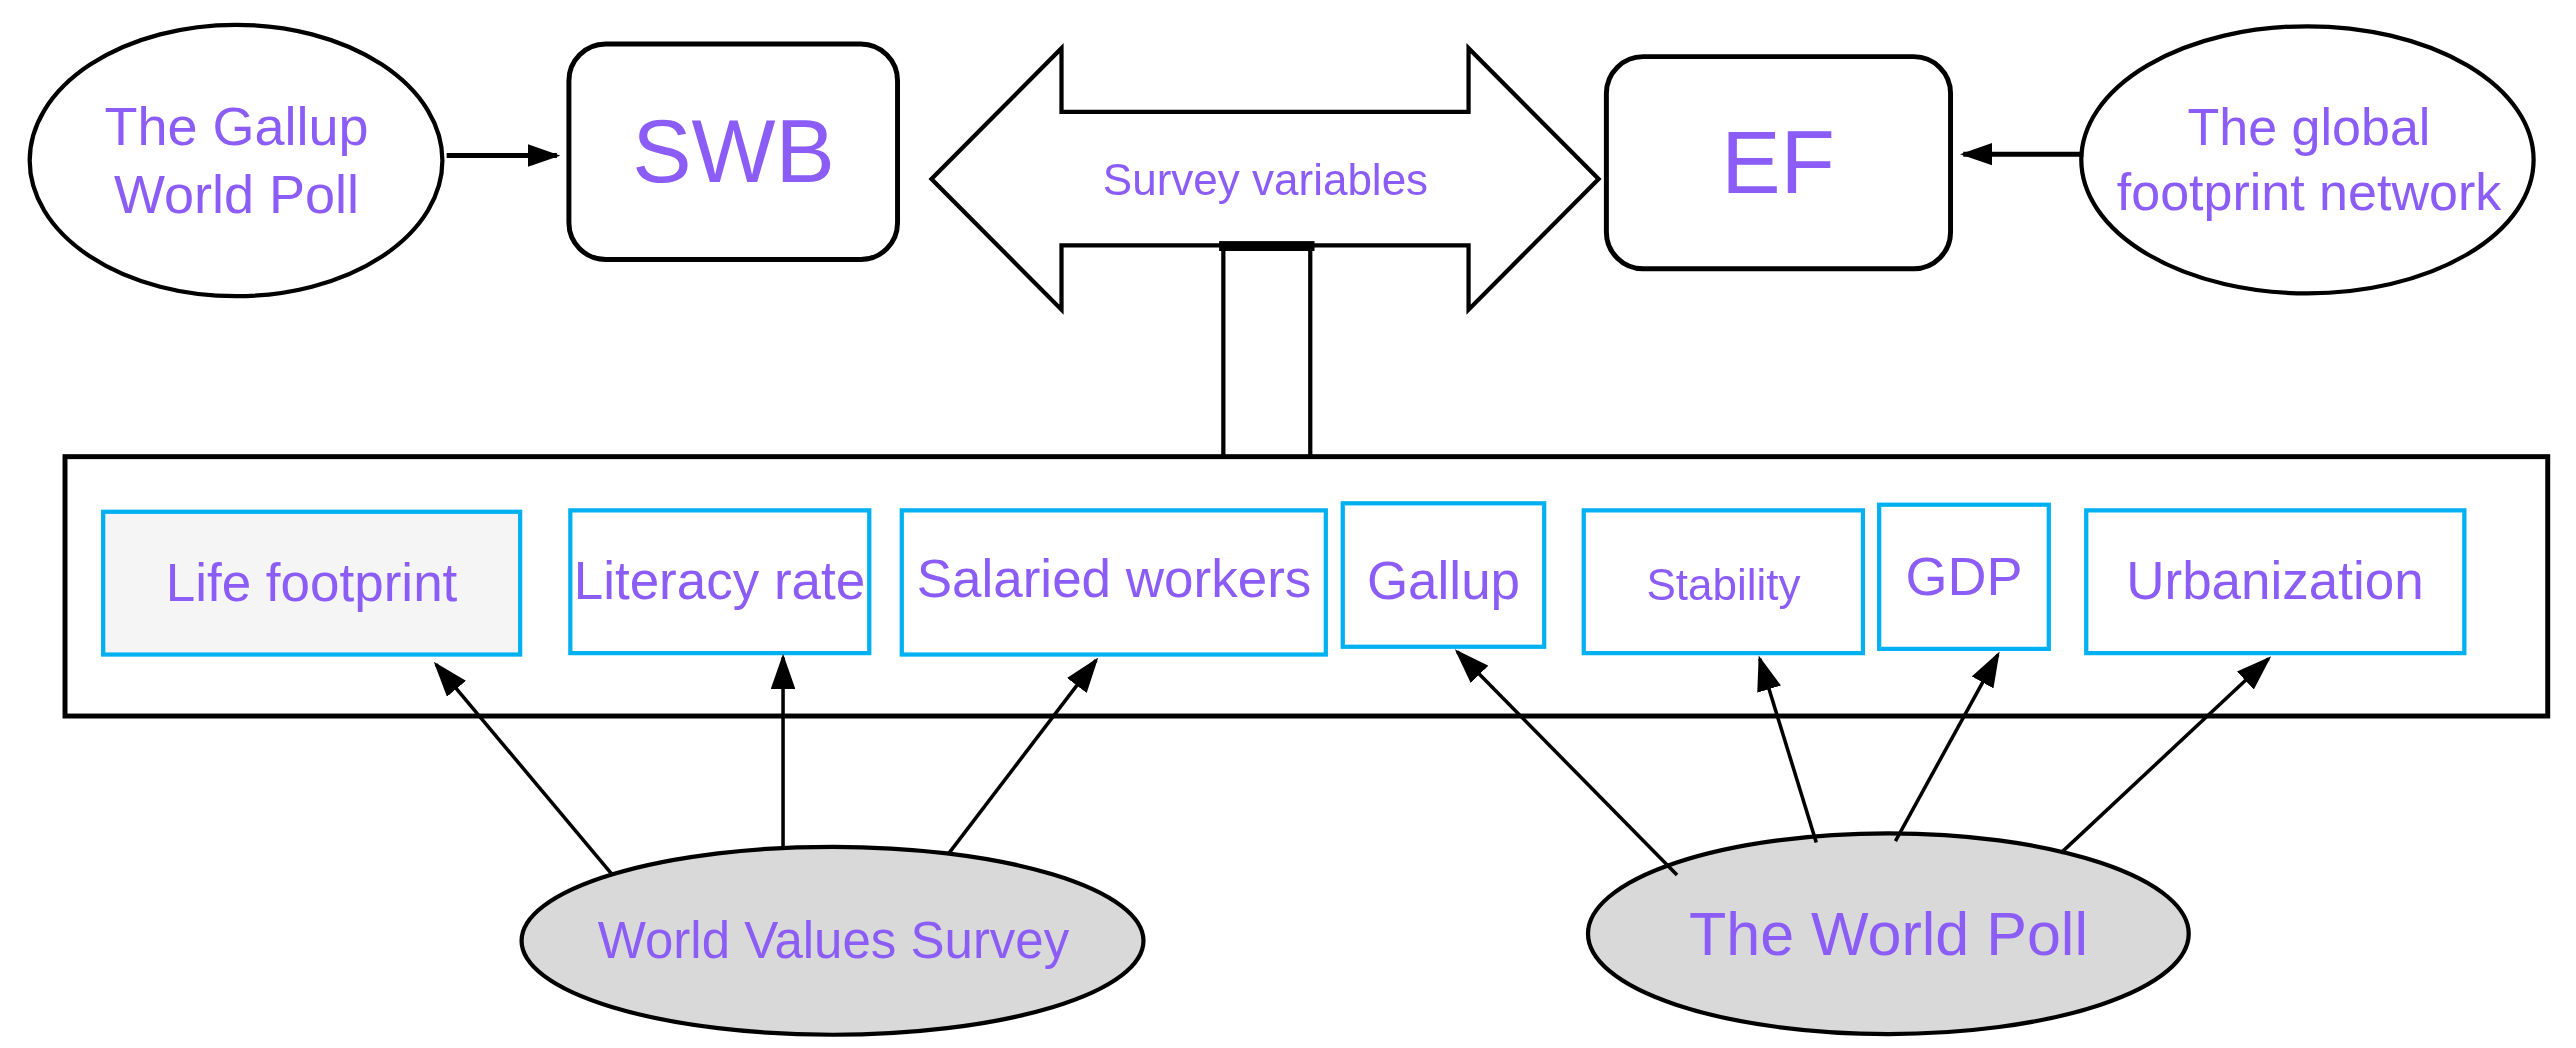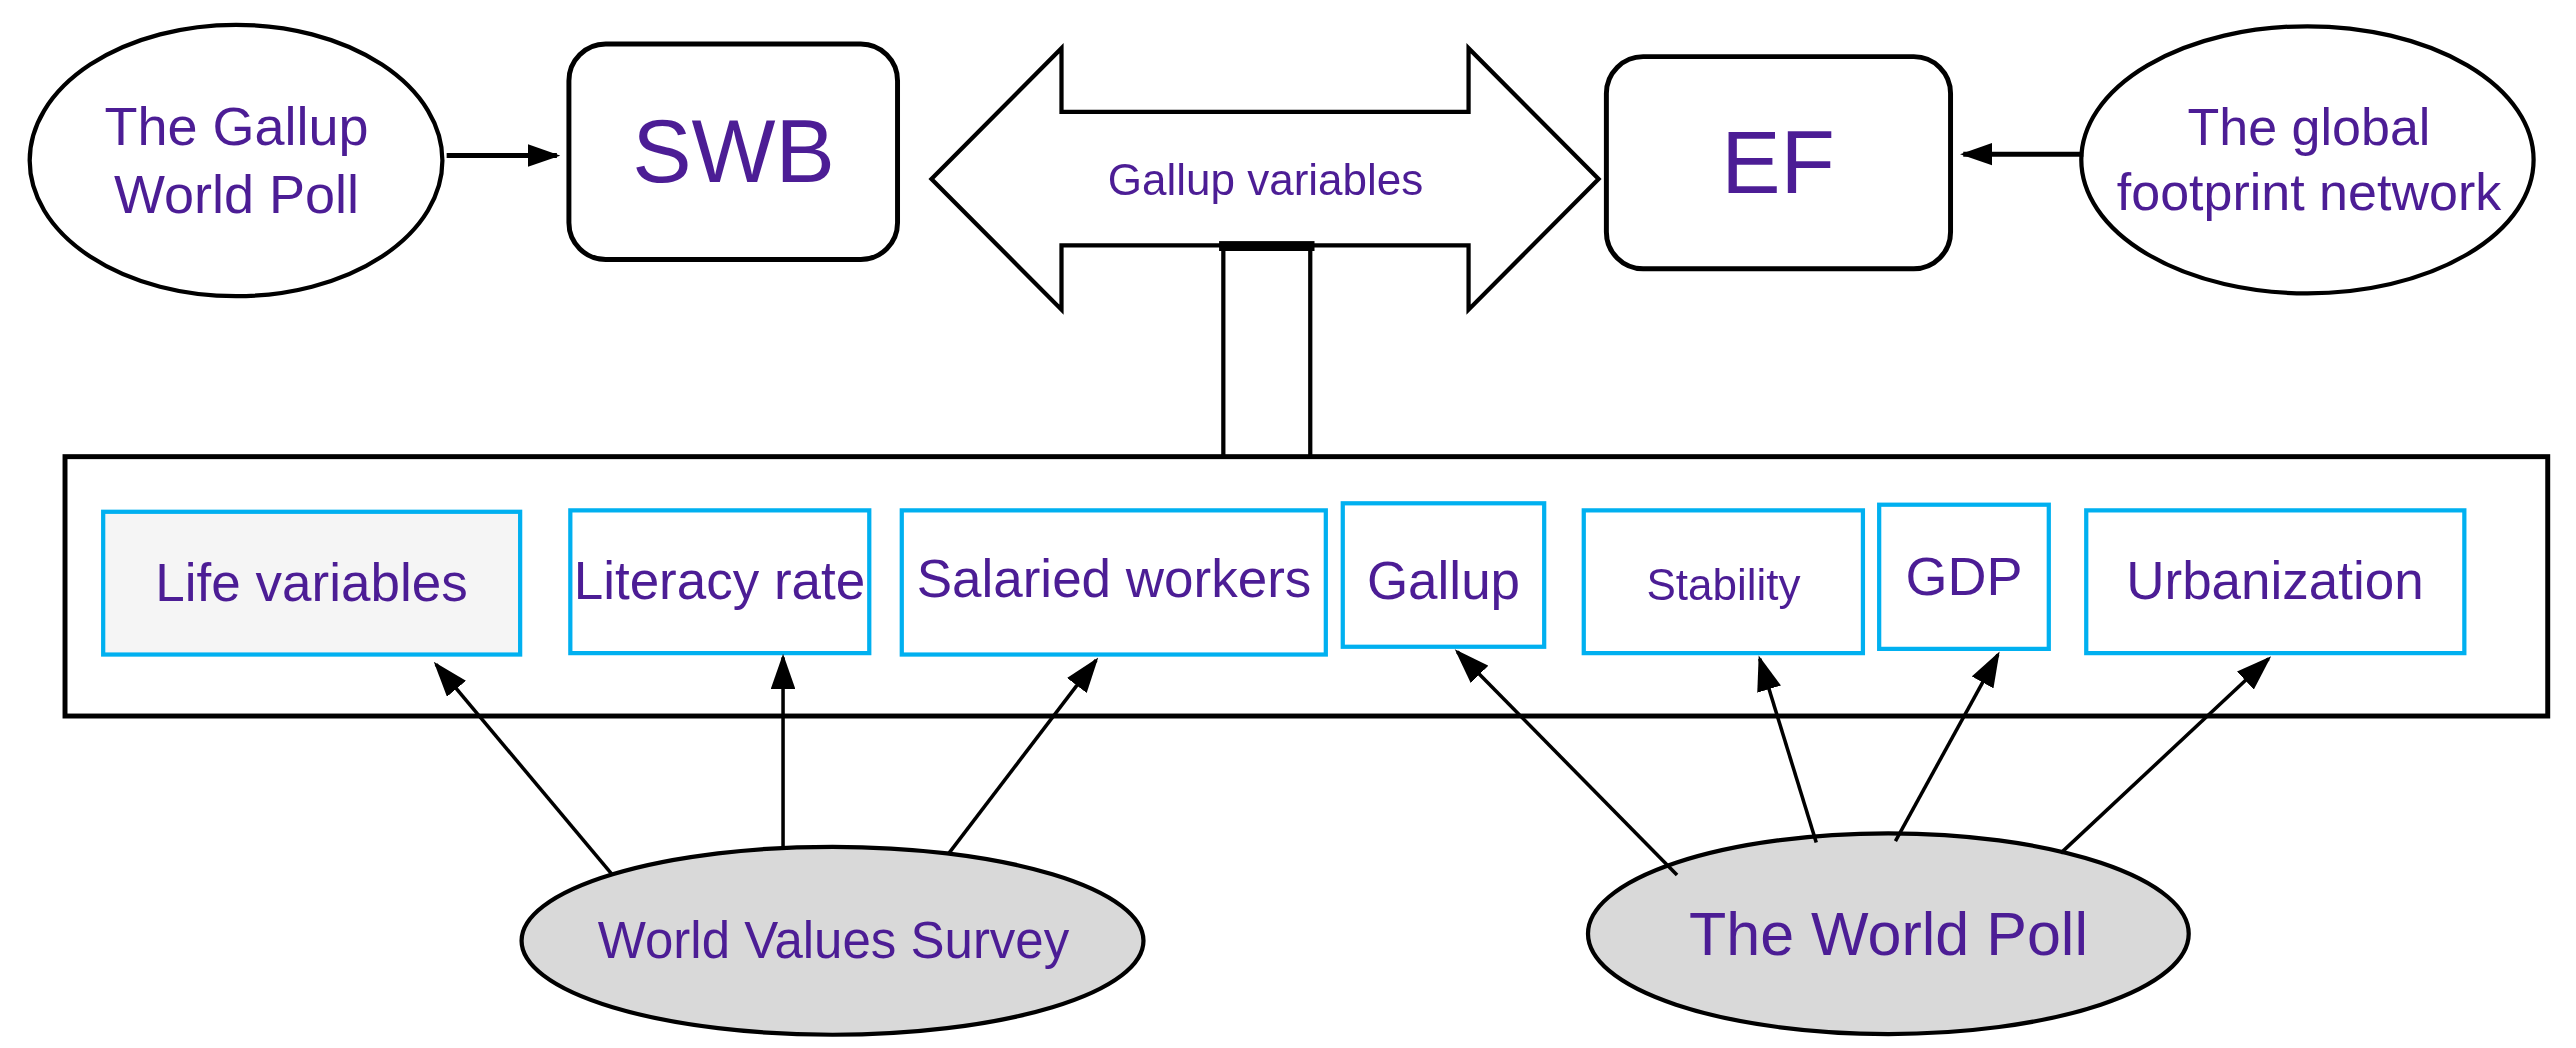--- a/index.html
+++ b/index.html
@@ -14,21 +14,21 @@
   }
   #shapes { position: absolute; left: 0; top: 0; }
   .label {
     position: absolute;
     display: flex;
     align-items: center;
     justify-content: center;
     text-align: center;
     white-space: pre-line;
     line-height: 1.25;
-    color: #4c1d95;
+    color: #8b5cf6;
     z-index: 2;
   }
   .nowrap { white-space: pre; }
 </style>
 </head>
 <body>
 
 <div id="canvas">
 
   <svg id="shapes" width="2576" height="1049" viewBox="0 0 3645 1484" xmlns="http://www.w3.org/2000/svg">
@@ -77,28 +77,28 @@
     <line x1="2570" y1="1192" x2="2490" y2="932" stroke="#000000" stroke-width="5" marker-end="url(#arrow)"></line>
     <line x1="2682" y1="1190" x2="2827" y2="926" stroke="#000000" stroke-width="5" marker-end="url(#arrow)"></line>
     <line x1="2916" y1="1207" x2="3210" y2="932" stroke="#000000" stroke-width="5" marker-end="url(#arrow)"></line>
   </svg>
 
   <div class="label" style="left:42px; top:65px; width:389px; height:191px; font-size:54px;">The Gallup
 World Poll</div>
 
   <div class="label" style="left:569px; top:44px; width:329px; height:216px; font-size:89px;">SWB</div>
 
-  <div class="label" style="left:1059px; top:112px; width:413px; height:134px; font-size:44px;">Gallup variables</div>
+  <div class="label" style="left:1059px; top:112px; width:413px; height:134px; font-size:44px;">Survey variables</div>
 
   <div class="label" style="left:1606px; top:57px; width:344px; height:212px; font-size:89px;">EF</div>
 
   <div class="label" style="left:2081px; top:64px; width:456px; height:191px; font-size:52px;">The global
 footprint network</div>
 
-  <div class="label nowrap" style="left:103px; top:512px; width:417px; height:143px; font-size:53px;">Life variables</div>
+  <div class="label nowrap" style="left:103px; top:512px; width:417px; height:143px; font-size:53px;">Life footprint</div>
 
   <div class="label nowrap" style="left:570px; top:510px; width:299px; height:143px; font-size:53px;">Literacy rate</div>
 
   <div class="label nowrap" style="left:902px; top:507px; width:424px; height:144px; font-size:53px;">Salaried workers</div>
 
   <div class="label nowrap" style="left:1343px; top:510px; width:201px; height:143px; font-size:53px;">Gallup</div>
 
   <div class="label nowrap" style="left:1584px; top:513px; width:279px; height:143px; font-size:44px;text-align:right;">Stability</div>
 
   <div class="label nowrap" style="left:1879px; top:505px; width:170px; height:144px; font-size:54px;">GDP</div>

